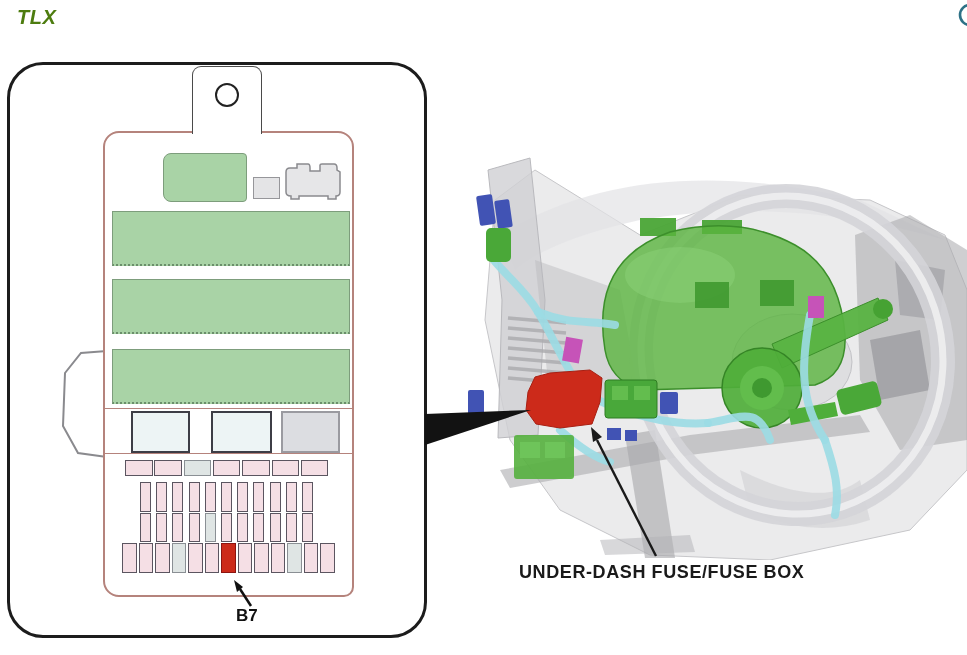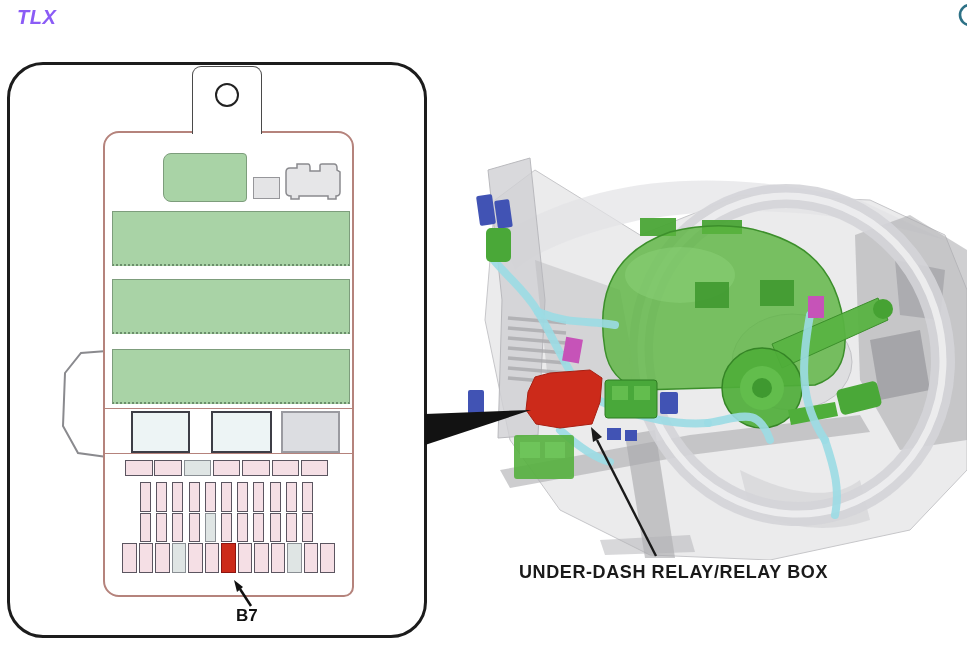--- a/index.html
+++ b/index.html
@@ -4,21 +4,21 @@
 <style>
   html,body{margin:0;padding:0;}
   body{
     width:967px;height:655px;position:relative;overflow:hidden;
     background:#ffffff;font-family:"Liberation Sans", sans-serif;
   }
   .abs{position:absolute;}
   
   #model-label{
     left:17px;top:6px;font-size:20px;font-weight:bold;font-style:italic;
-    color:#8b5cf6;letter-spacing:.5px;
+    color:#4d7c0f;letter-spacing:.5px;
   }
   #corner-icon{
     left:948px;top:3px;width:30px;height:26px;
   }
   
   #outer-box{
     left:7px;top:62px;width:414px;height:570px;
     border:3.5px solid #1c1c1c;border-radius:36px;background:#fff;
   }
   #mount-tab{
@@ -251,13 +251,13 @@
   </g>
 
   <path d="M88,252 L95,237 L110,233 L150,230 L162,238 L160,262 L152,284 L120,288 L96,284 L86,270 Z" fill="#cc2a1a" stroke="#a81f12" stroke-width="1"></path>
 
   <g>
     <line x1="157" y1="300" x2="216" y2="416" stroke="#1a1a1a" stroke-width="2.4"></line>
     <polygon points="151,287 162,297 153,302" fill="#1a1a1a"></polygon>
   </g>
 </svg>
 
-<div class="abs" id="illu-label">UNDER-DASH RELAY/RELAY BOX</div>
+<div class="abs" id="illu-label">UNDER-DASH FUSE/FUSE BOX</div>
 
 </body></html>

